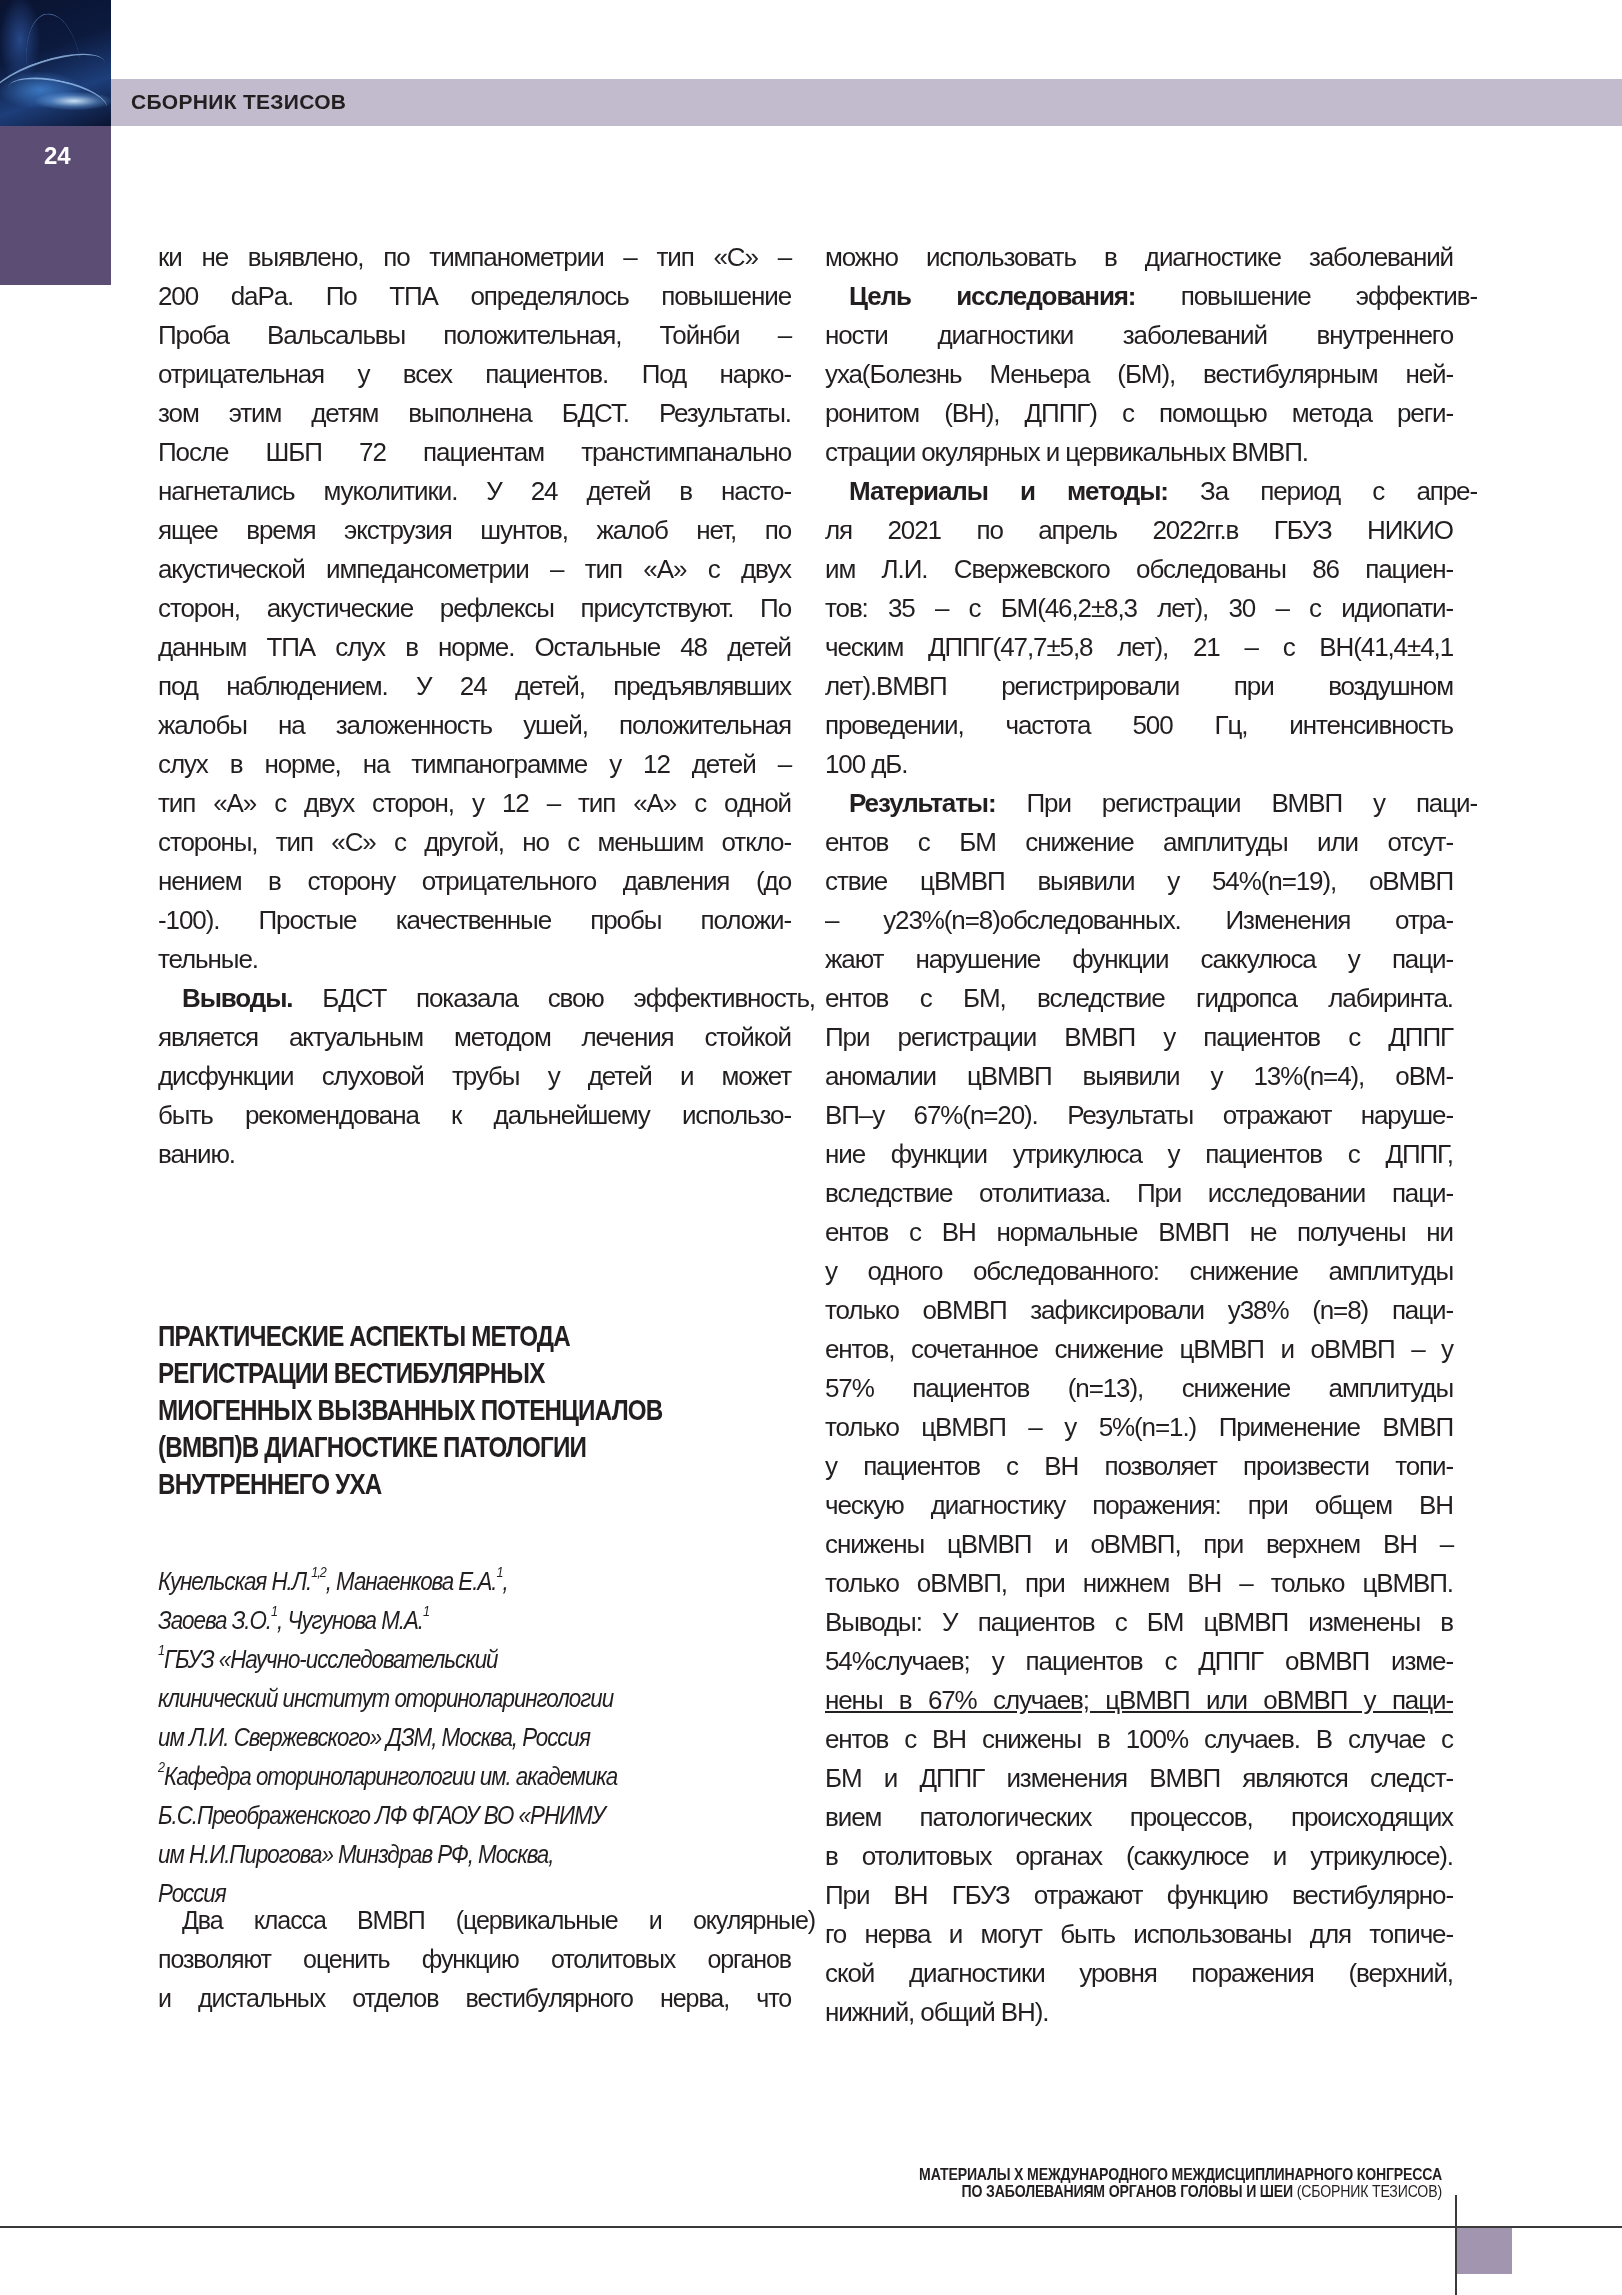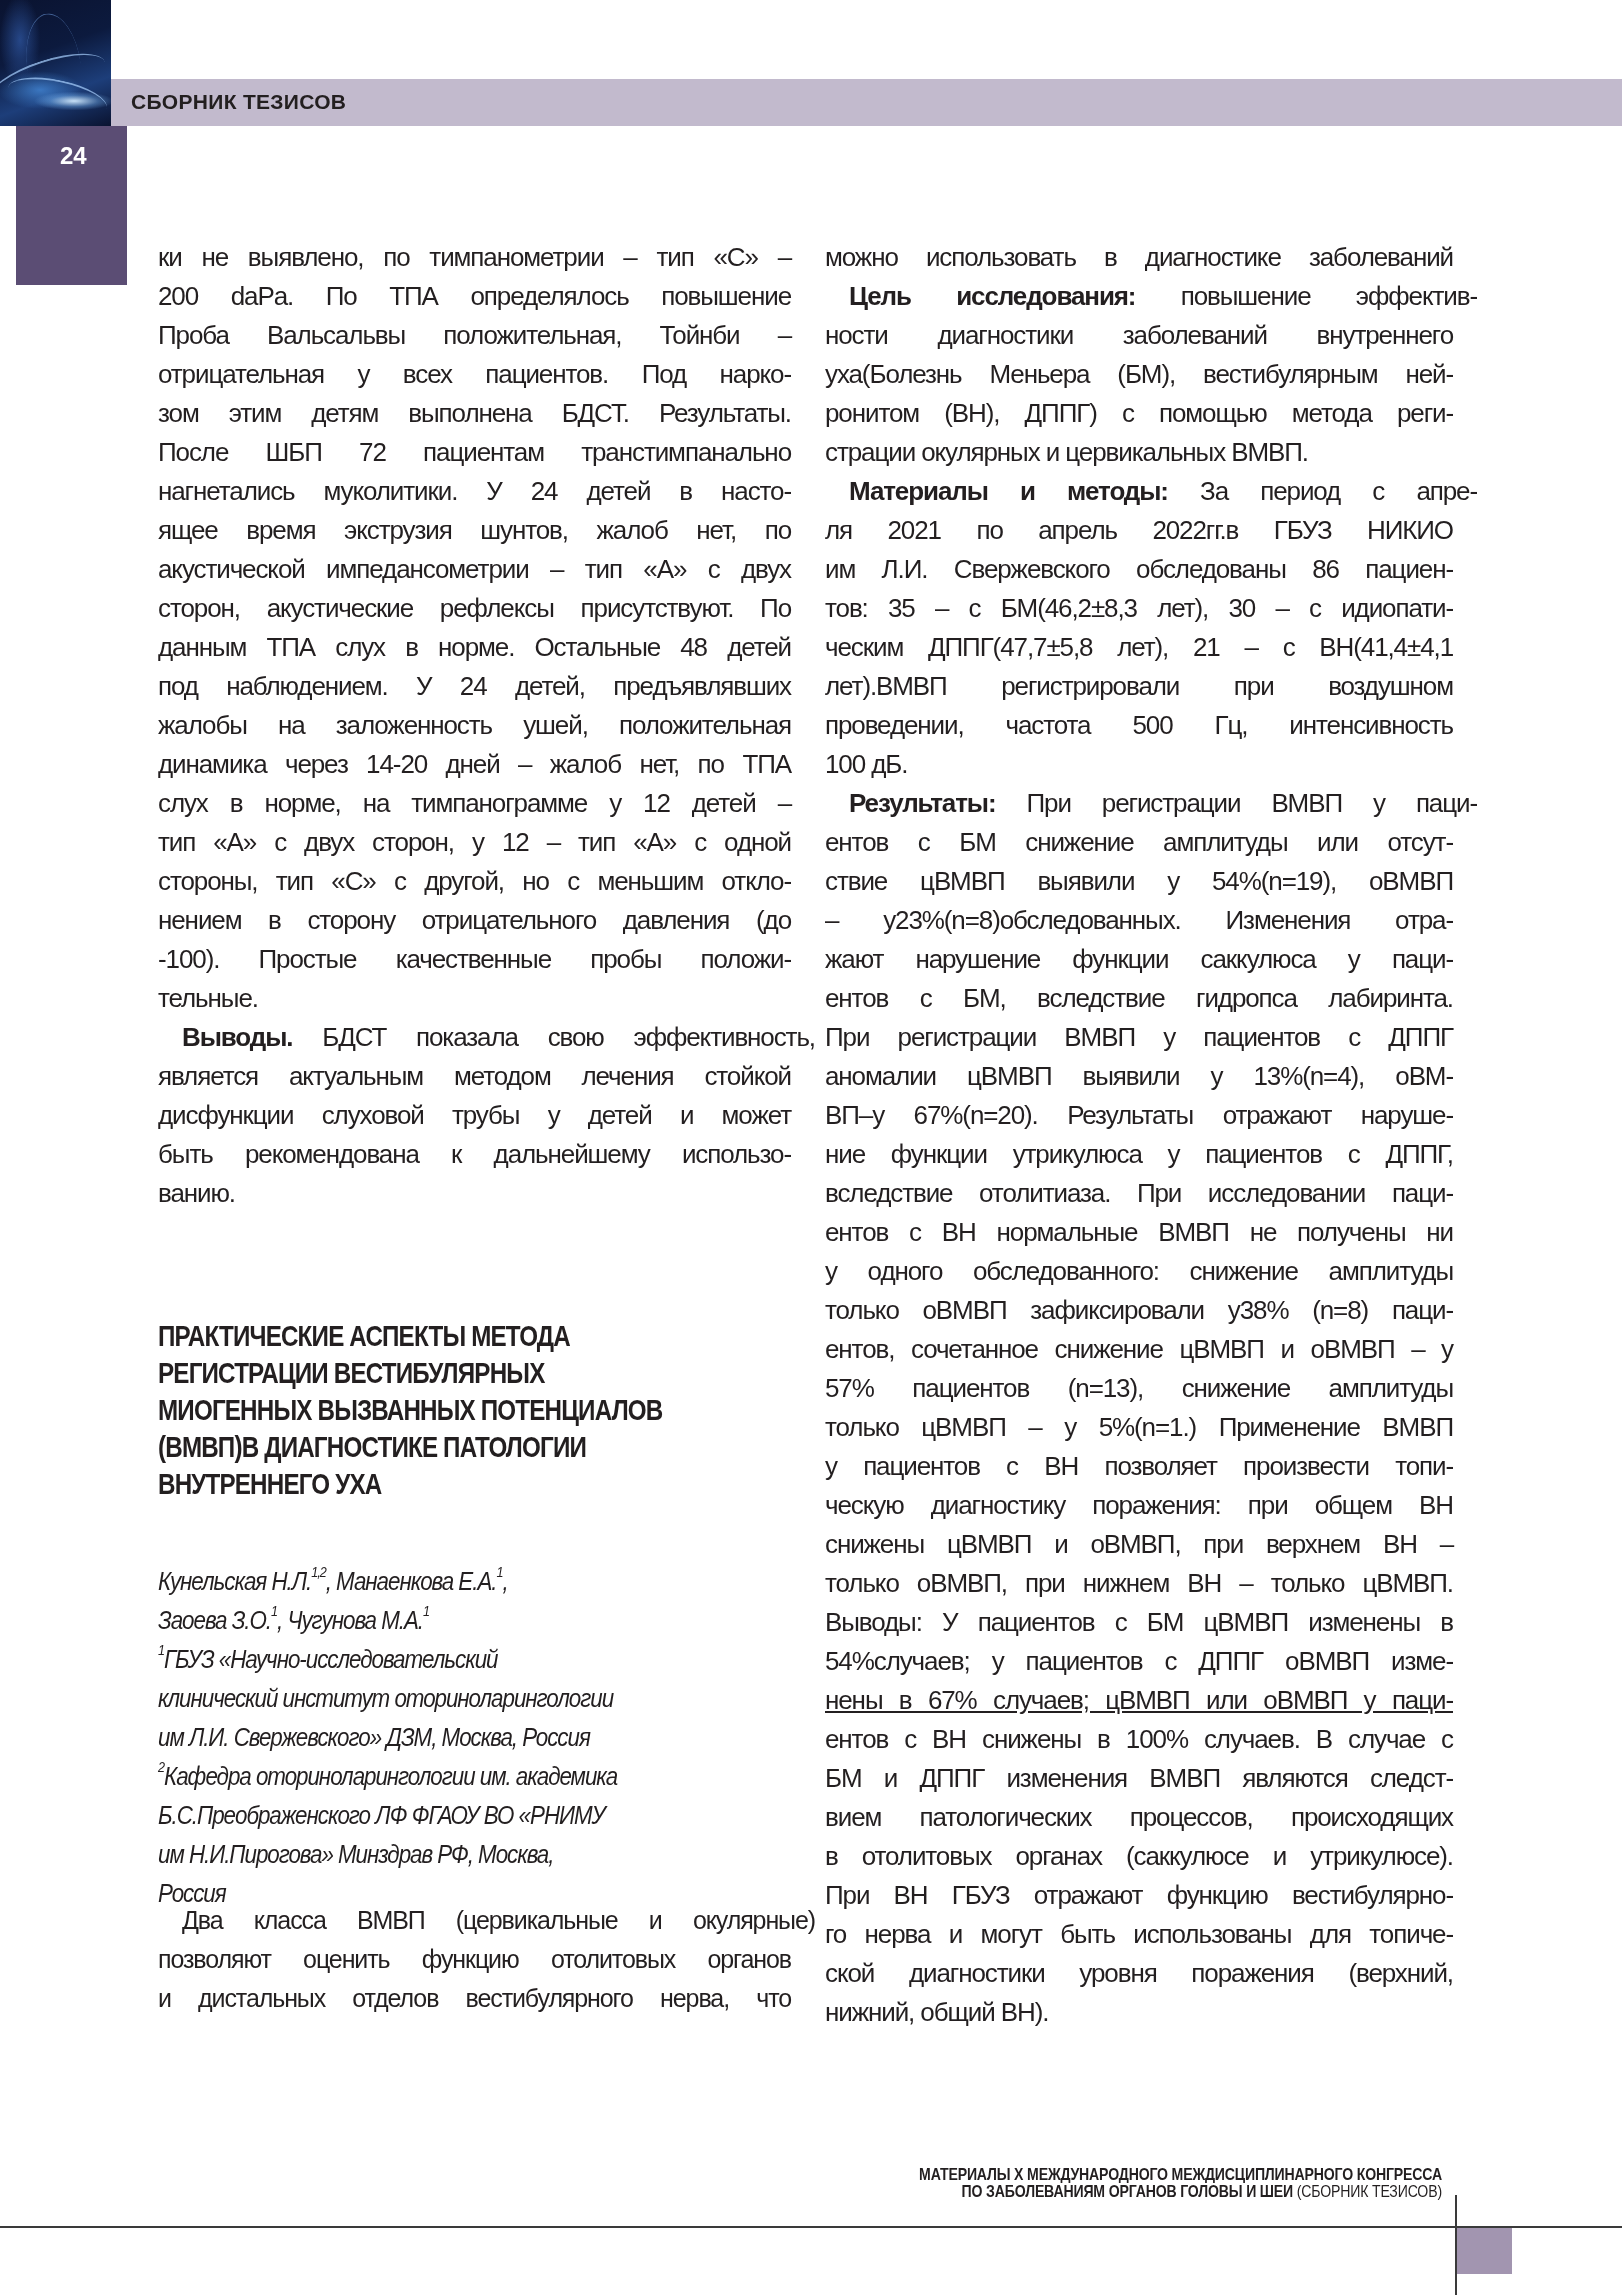--- a/index.html
+++ b/index.html
@@ -13,21 +13,21 @@
       radial-gradient(ellipse 60px 27px at 40px 90px, rgba(70,140,220,0.75), transparent 70%),
       radial-gradient(ellipse 27px 60px at 20px 40px, rgba(60,110,200,0.55), transparent 75%),
       linear-gradient(160deg, #0a1330 0%, #0c1a3e 40%, #1d3e7a 70%, #0a1330 100%);
   }
   .corner-art .streak { position:absolute; border-radius:50%; border-top:2px solid rgba(170,210,255,0.7); }
 
   .header-band { position:absolute; left:111px; top:79px; width:1511px; height:47px; background:#c2bacd; }
   .header-title { position:absolute; left:20px; top:11.4px; font-size:21px; font-weight:bold;
                   letter-spacing:0.3px; color:#231f20; white-space:nowrap; }
 
-  .sidebar { position:absolute; left:16px; top:126px; width:111px; height:159px; background:#5b4d74; }
+  .sidebar { position:absolute; left:0; top:126px; width:111px; height:159px; background:#5b4d74; }
   .page-number { position:absolute; left:44px; top:16px; color:#ffffff; font-size:24px; font-weight:bold; }
 
   
   .col { position:absolute; top:238px; font-size:26px; line-height:39px; }
   .col-left { left:158px; width:633px; }
   .col-right { left:825px; width:628px; }
   .ln { display:block; text-align:justify; text-align-last:justify; white-space:nowrap;
         transform-origin:left center; letter-spacing:-1.1px; height:39px; overflow:visible; }
   .ln.last { text-align-last:left; }
   .ln.indent { padding-left:24px; }
@@ -77,21 +77,20 @@
       <span class="ln" style="width: 633px; display: block;">отрицательная у всех пациентов. Под нарко-</span>
       <span class="ln" style="width: 633px; display: block;">зом этим детям выполнена БДСТ. Результаты.</span>
       <span class="ln" style="width: 633px; display: block;">После ШБП 72 пациентам транстимпанально</span>
       <span class="ln" style="width: 633px; display: block;">нагнетались муколитики. У 24 детей в насто-</span>
       <span class="ln" style="width: 633px; display: block;">ящее время экструзия шунтов, жалоб нет, по</span>
       <span class="ln" style="width: 633px; display: block;">акустической импедансометрии – тип «А» с двух</span>
       <span class="ln" style="width: 633px; display: block;">сторон, акустические рефлексы присутствуют. По</span>
       <span class="ln" style="width: 633px; display: block;">данным ТПА слух в норме. Остальные 48 детей</span>
       <span class="ln" style="width: 633px; display: block;">под наблюдением. У 24 детей, предъявлявших</span>
       <span class="ln" style="width: 633px; display: block;">жалобы на заложенность ушей, положительная</span>
-      <span class="ln" style="width: 633px; display: block;">динамика через 14-20 дней – жалоб нет, по ТПА</span>
       <span class="ln" style="width: 633px; display: block;">слух в норме, на тимпанограмме у 12 детей –</span>
       <span class="ln" style="width: 633px; display: block;">тип «А» с двух сторон, у 12 – тип «А» с одной</span>
       <span class="ln" style="width: 633px; display: block;">стороны, тип «С» с другой, но с меньшим откло-</span>
       <span class="ln" style="width: 633px; display: block;">нением в сторону отрицательного давления (до</span>
       <span class="ln" style="width: 633px; display: block;">-100). Простые качественные пробы положи-</span>
       <span class="ln last" style="width: 633px; display: block;">тельные.</span>
     </div>
   <div>
     <span class="ln indent" style="width: 633px; display: block;"><b>Выводы.</b><span> БДСТ показала свою эффективность,</span></span>
     <div id="left-concl">

